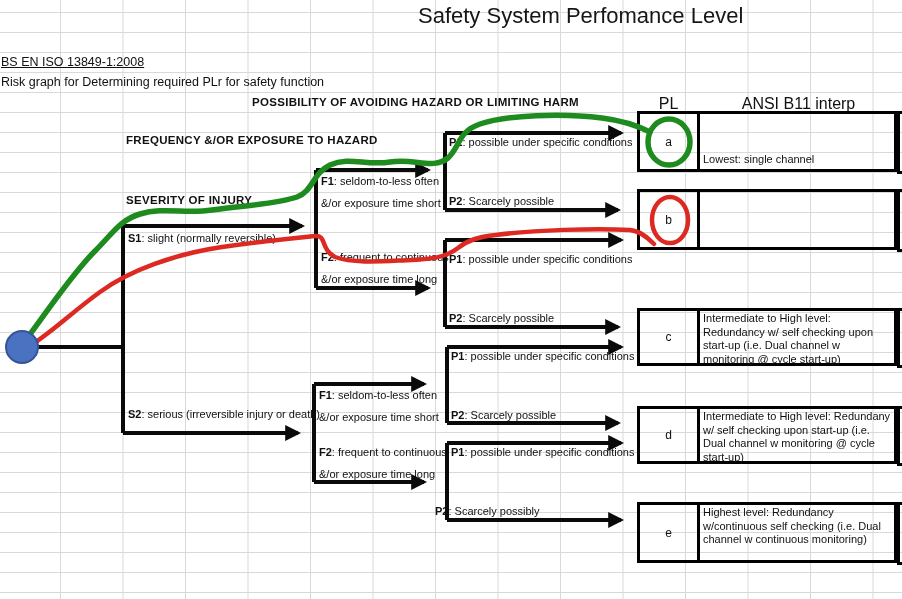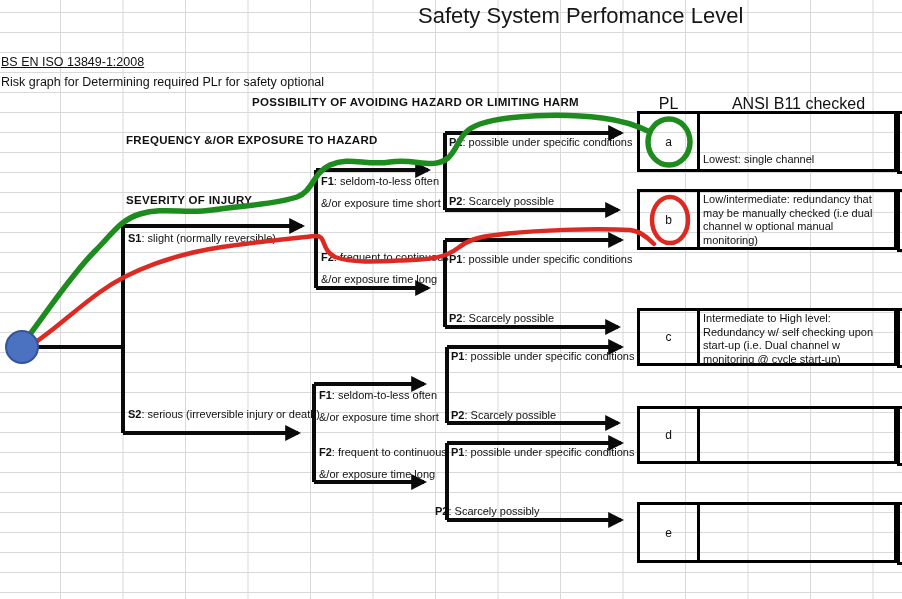--- a/index.html
+++ b/index.html
@@ -28,27 +28,27 @@
   .edgebox{position:absolute;border:3px solid #000;width:40px;font-size:11px;line-height:13.5px;padding:1px 1px;white-space:pre-line;background:transparent;}
   svg.overlay{position:absolute;left:0;top:0;pointer-events:none;}
 </style>
 </head>
 <body>
 
 <div class="stage">
 
   <div class="abs title" style="left:418px;top:3px;">Safety System Perfomance Level</div>
   <div class="abs smalltext" style="left:1px;top:55px;text-decoration:underline;">BS EN ISO 13849-1:2008</div>
-  <div class="abs smalltext" style="left:1px;top:75px;">Risk graph for Determining required PLr for safety optional</div>
+  <div class="abs smalltext" style="left:1px;top:75px;">Risk graph for Determining required PLr for safety function</div>
 
   <div class="abs hdr" style="left:126px;top:134px;">FREQUENCY &amp;/OR EXPOSURE TO HAZARD</div>
   <div class="abs hdr" style="left:252px;top:96px;">POSSIBILITY OF AVOIDING HAZARD OR LIMITING HARM</div>
   <div class="abs hdr" style="left:126px;top:194px;">SEVERITY OF INJURY</div>
   <div class="abs colhdr" style="left:637px;top:95px;width:63px;">PL</div>
-  <div class="abs colhdr" style="left:700px;top:95px;width:197px;">ANSI B11 checked</div>
+  <div class="abs colhdr" style="left:700px;top:95px;width:197px;">ANSI B11 interp</div>
 
   <div class="abs lbl" style="left:128px;top:232px;"><b>S1</b><span>: slight (normally reversible)</span></div>
   <div class="abs lbl" style="left:128px;top:408px;"><b>S2</b><span>: serious (irreversible injury or death)</span></div>
 
   <div class="abs lbl" style="left:321px;top:175px;"><b>F1</b><span>: seldom-to-less often</span></div>
   <div class="abs lbl" style="left:321px;top:197px;">&amp;/or exposure time short</div>
   <div class="abs lbl" style="left:321px;top:251px;"><b>F2</b><span>: frequent to continuous</span></div>
   <div class="abs lbl" style="left:321px;top:273px;">&amp;/or exposure time long</div>
 
   <div class="abs lbl" style="left:319px;top:389px;"><b>F1</b><span>: seldom-to-less often</span></div>
@@ -64,31 +64,32 @@
   <div class="abs lbl" style="left:451px;top:409px;"><b>P2</b><span>: Scarcely possible</span></div>
   <div class="abs lbl" style="left:451px;top:446px;"><b>P1</b><span>: possible under specific conditions</span></div>
   <div class="abs lbl" style="left:435px;top:505px;"><b>P2</b><span>: Scarcely possibly</span></div>
 
   <div class="plrow" style="left:637px;top:111px;width:254px;height:55px;">
     <div class="plcell">a</div>
     <div class="ansicell bottom">Lowest: single channel</div>
   </div>
   <div class="plrow" style="left:637px;top:189px;width:254px;height:55px;">
     <div class="plcell">b</div>
-    <div class="ansicell">Low/intermediate: redundancy that may be manually checked (i.e dual channel w optional manual monitoring)</div>
   </div>
   <div class="plrow" style="left:637px;top:308px;width:254px;height:52px;">
     <div class="plcell">c</div>
     <div class="ansicell">Intermediate to High level: Redundancy w/ self checking upon start-up (i.e. Dual channel w monitoring @ cycle start-up)</div>
   </div>
   <div class="plrow" style="left:637px;top:406px;width:254px;height:52px;">
     <div class="plcell">d</div>
+    <div class="ansicell">Intermediate to High level: Redundany w/ self checking upon start-up (i.e. Dual channel w monitoring @ cycle start-up)</div>
   </div>
   <div class="plrow" style="left:637px;top:502px;width:254px;height:55px;">
     <div class="plcell">e</div>
+    <div class="ansicell">Highest level: Redundancy w/continuous self checking (i.e. Dual channel w continuous monitoring)</div>
   </div>
 
   <div class="edgebox" style="left:897px;top:111px;height:55px;">I
 I
 I
 I</div>
   <div class="edgebox" style="left:897px;top:189px;height:55px;">I
 I
 I
 I</div>

